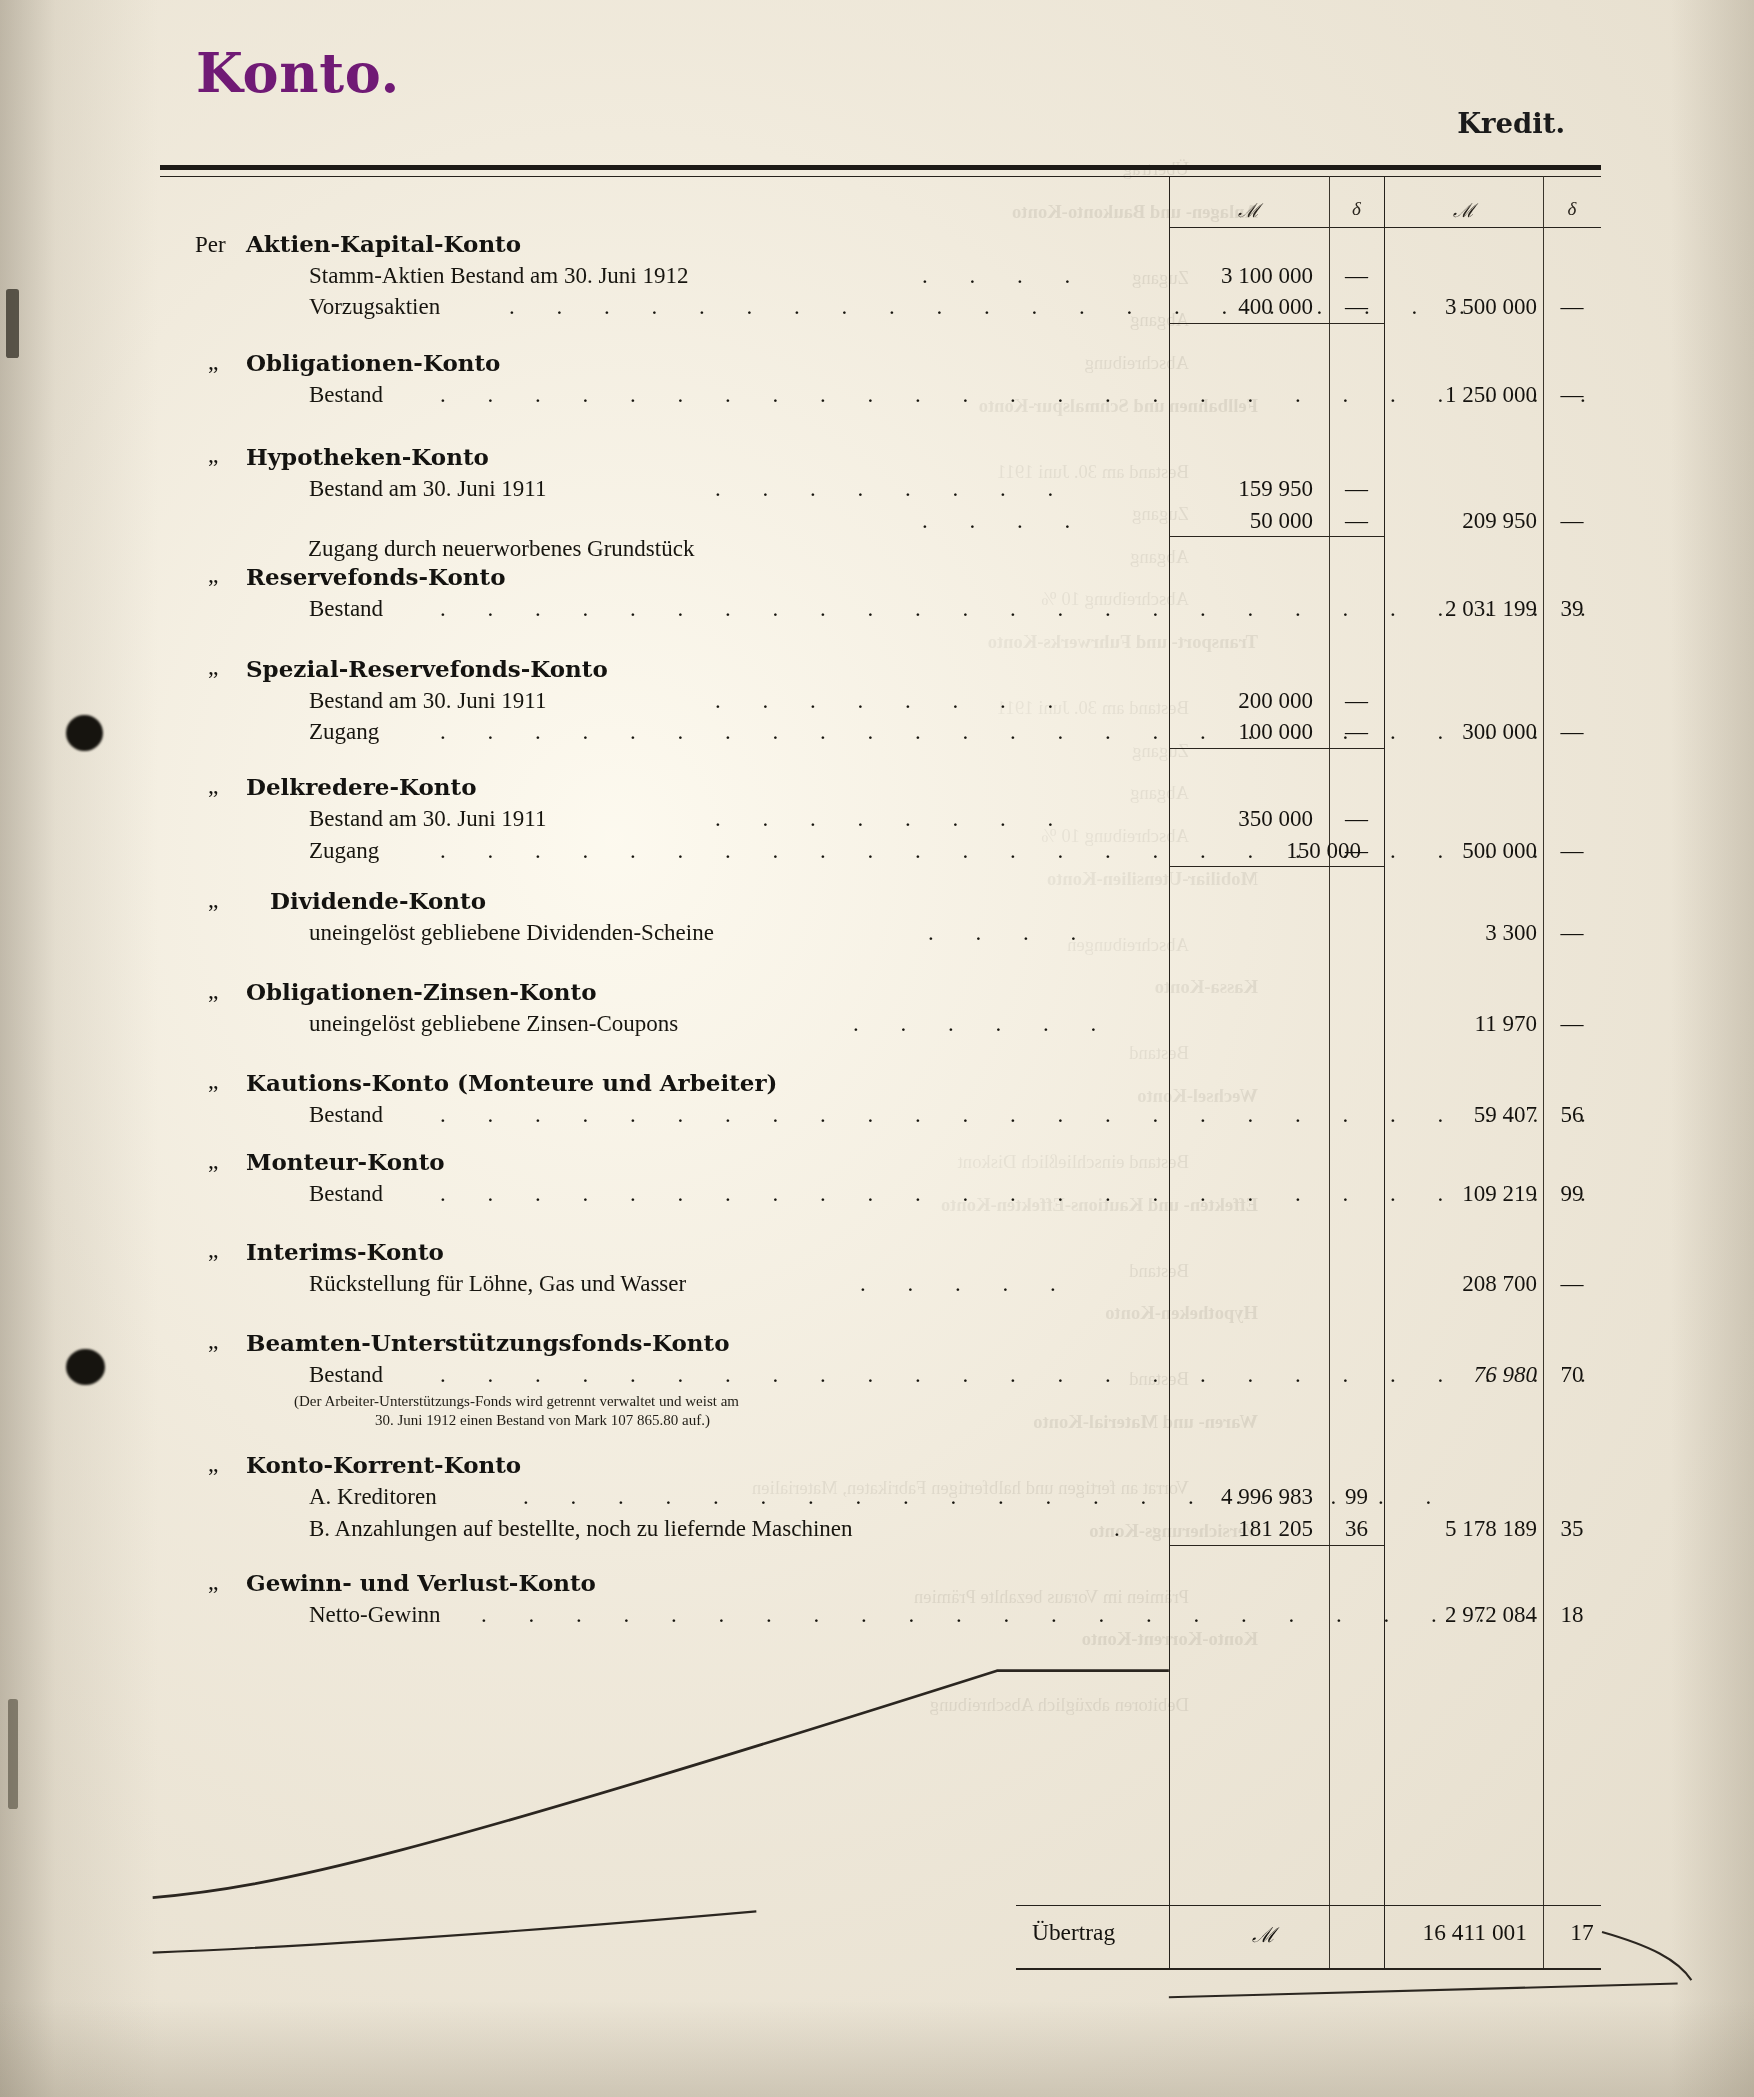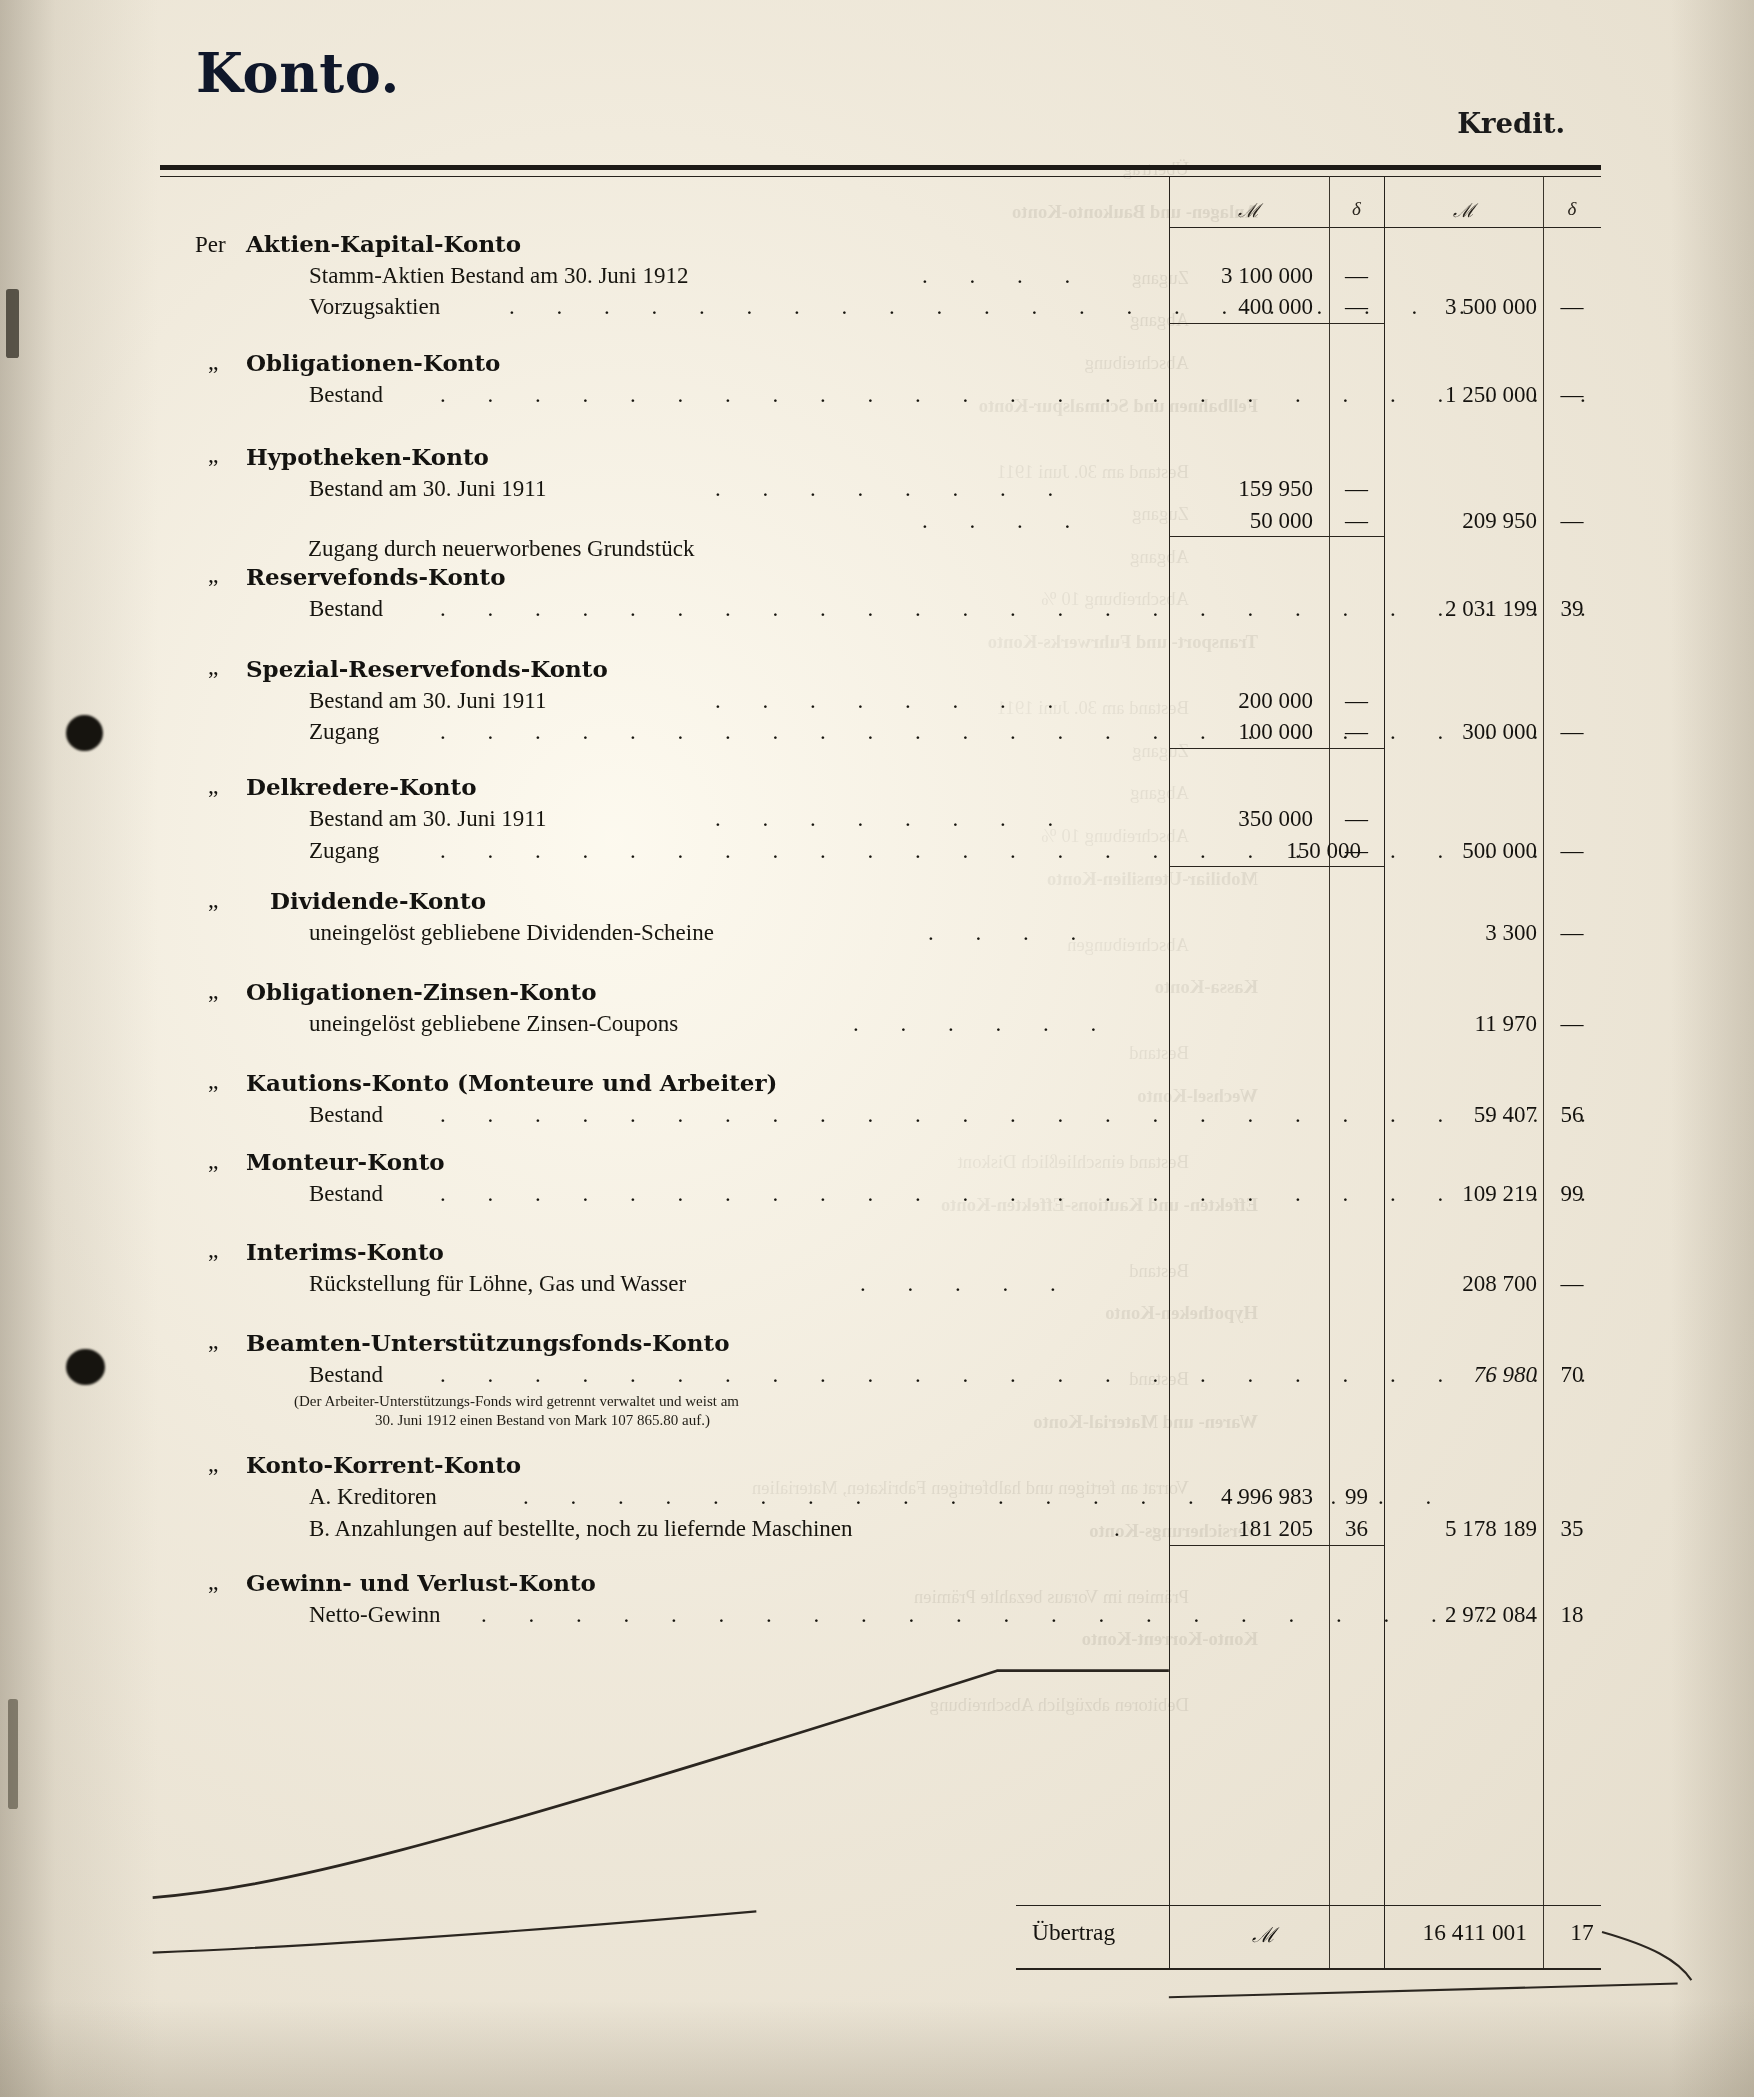--- a/index.html
+++ b/index.html
@@ -67,21 +67,21 @@
     width: 1754px; height: 2097px;
   }
 
   .title {
     position: absolute;
     left: 196px; top: 41px;
     font-family: "DejaVu Serif", serif;
     font-weight: bold;
     font-size: 54px;
     letter-spacing: 0.7px;
-    color: #0f172a;
+    color: #701a75;
   }
   .kredit {
     position: absolute;
     right: 189px; top: 107px;
     font-family: "DejaVu Serif", serif;
     font-weight: bold;
     font-size: 27.5px;
     color: #1b1b1b;
   }
 

